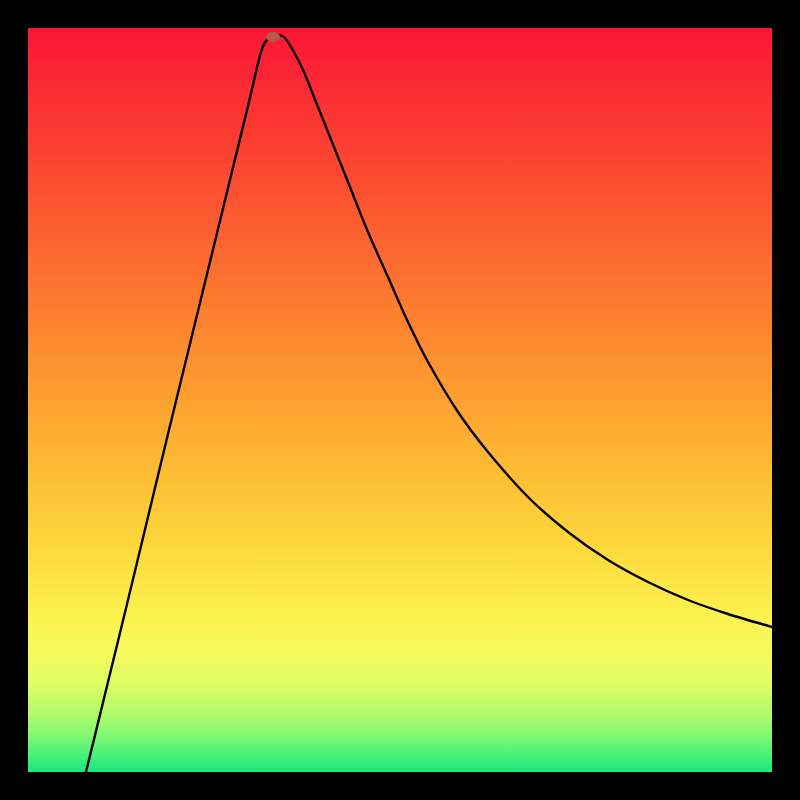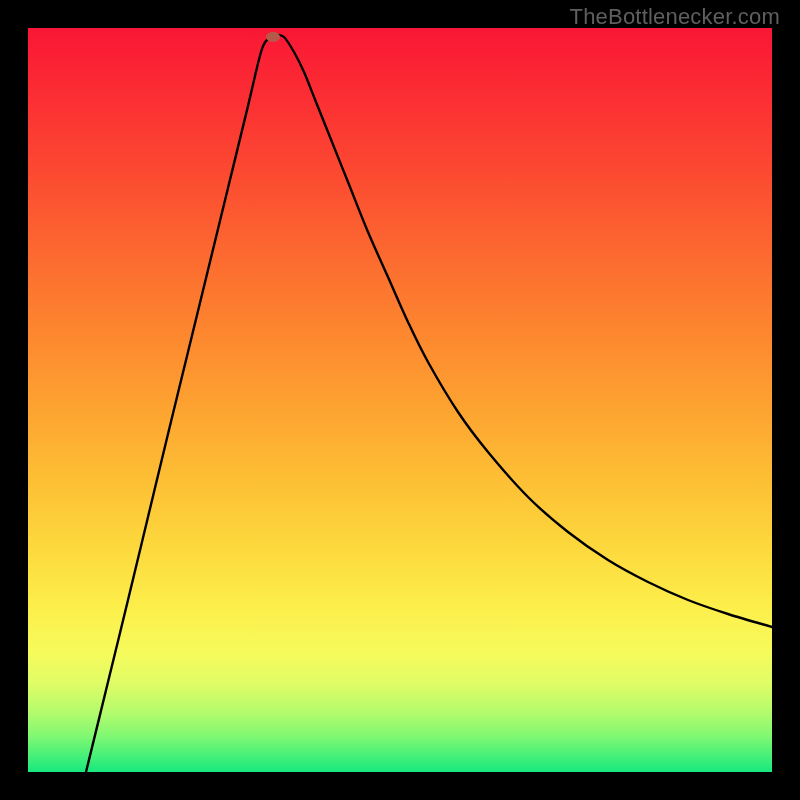--- a/index.html
+++ b/index.html
@@ -33,21 +33,20 @@
     width: 744px;
     height: 744px;
     display: block;
   }
 </style>
 </head>
 <body>
 
 <div class="frame">
 
-  <div class="watermark">TheBottlenecker.com</div>
 
   <svg viewBox="0 0 744 744" preserveAspectRatio="none">
     <defs>
       <linearGradient id="bgGrad" x1="0" y1="0" x2="0" y2="1">
           <stop offset="0%" stop-color="#fa1635"></stop>
           <stop offset="10%" stop-color="#fb3033"></stop>
           <stop offset="20%" stop-color="#fc4b31"></stop>
           <stop offset="30%" stop-color="#fc6830"></stop>
           <stop offset="40%" stop-color="#fd842f"></stop>
           <stop offset="50%" stop-color="#fda030"></stop>

